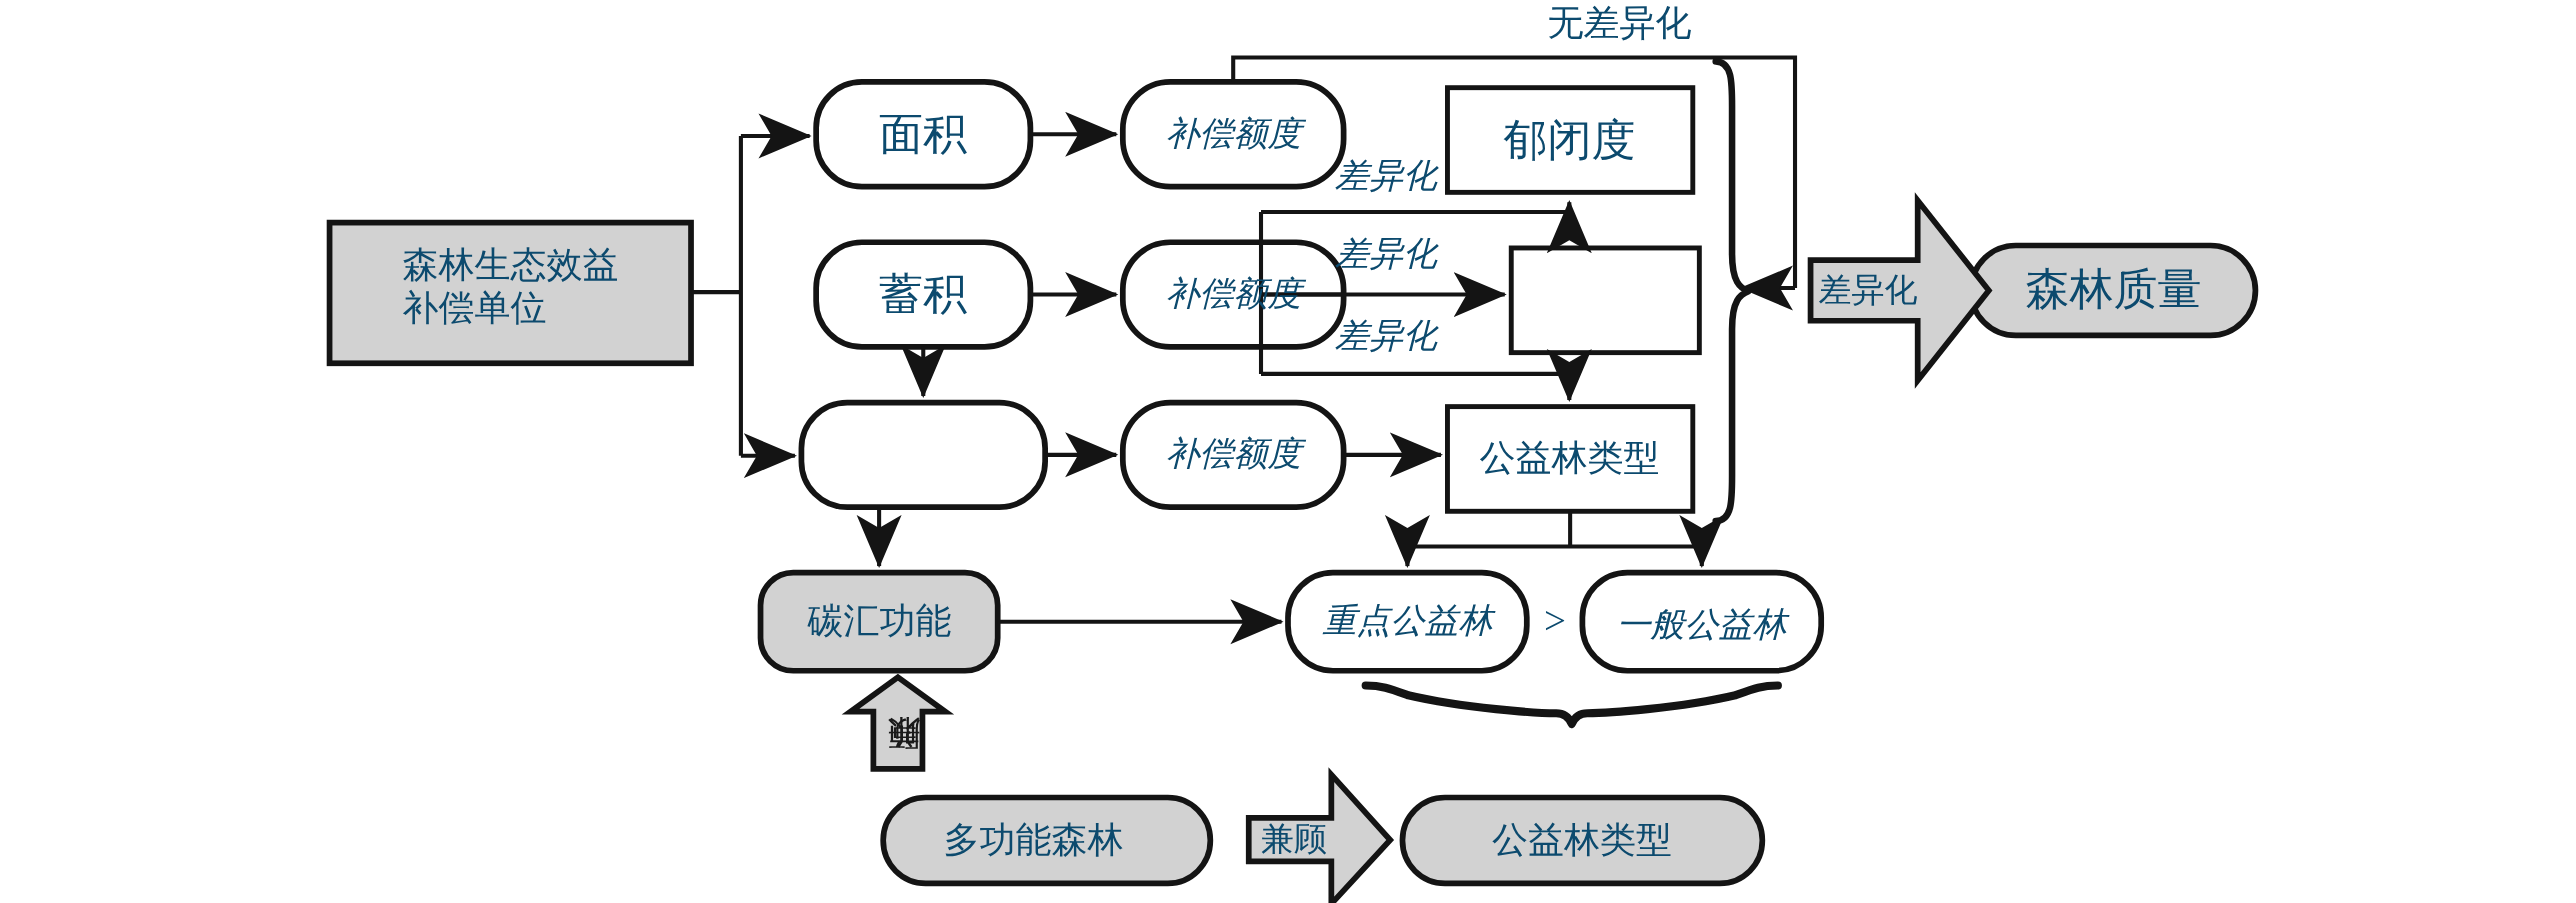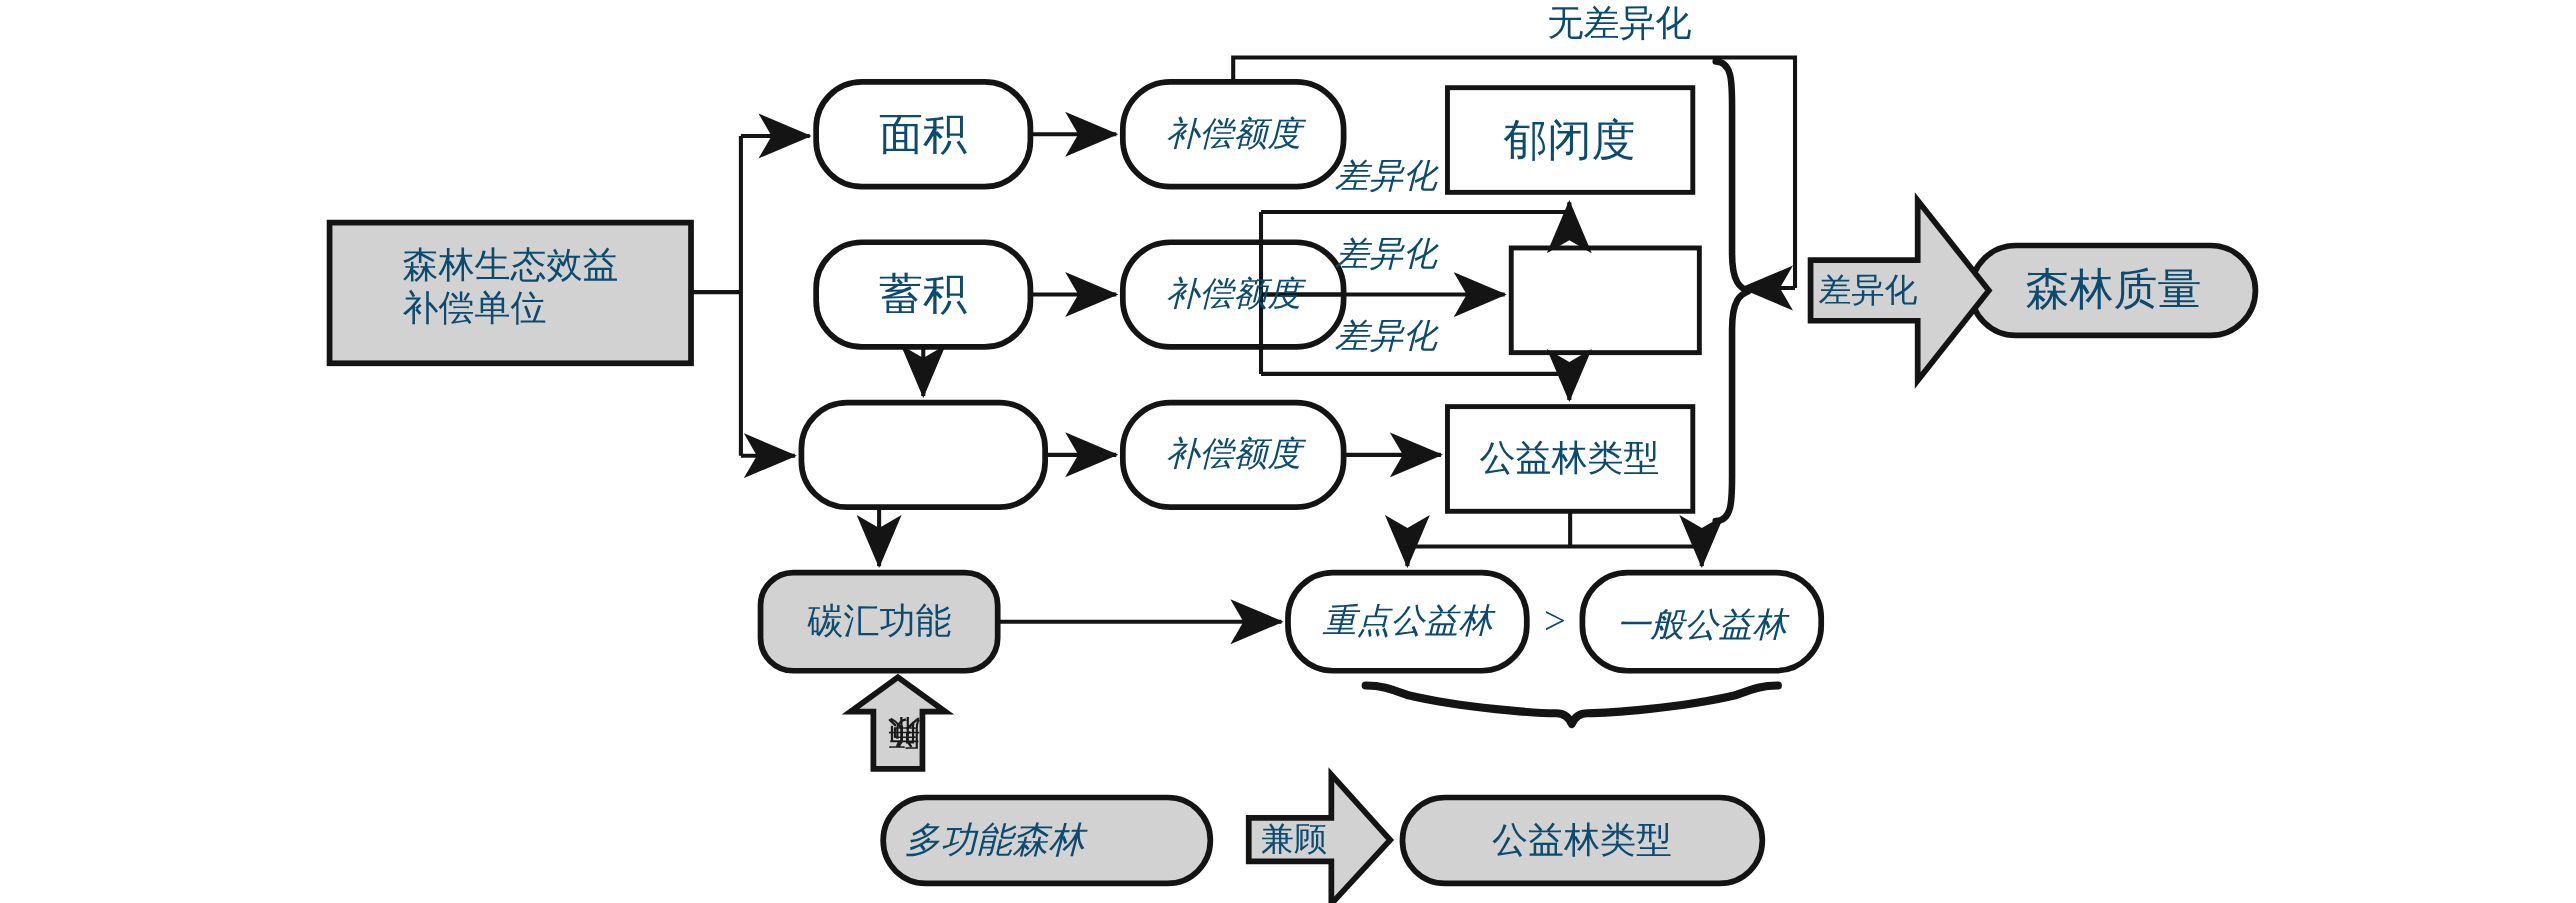--- a/index.html
+++ b/index.html
@@ -149,21 +149,21 @@
   <div class="node-text t44" style="left:1447px;top:406px;width:245px;height:105px;">公益林类型</div>
 
   <div class="node-text t44" style="left:761px;top:572px;width:237px;height:98px;">碳汇功能</div>
 
   <div class="node-text t46" style="left:1971px;top:245px;width:285px;height:90px;">森林质量</div>
 
   <div class="node-text t42" style="left:1288px;top:572px;width:239px;height:98px;">重点公益林</div>
   <div class="node-text t42" style="left:1582px;top:576px;width:239px;height:98px;">一般公益林</div>
   <div class="node-text t48" style="left:1527px;top:572px;width:56px;height:98px;font-family:'Liberation Serif',serif;">&gt;</div>
 
-  <div class="node-text t44" style="left:831px;top:797px;width:327px;height:86px;font-style:italic;">多功能森林</div>
+  <div class="node-text t44" style="left:870px;top:797px;width:327px;height:86px;">多功能森林</div>
   <div class="node-text t44" style="left:1402px;top:797px;width:360px;height:86px;">公益林类型</div>
 
   <div class="node-text t44" style="left:1505px;top:0px;width:229px;height:46px;">无差异化</div>
   <div class="node-text t42" style="left:1300px;top:155px;width:172px;height:43px;">差异化</div>
   <div class="node-text t42" style="left:1300px;top:233px;width:172px;height:43px;">差异化</div>
   <div class="node-text t42" style="left:1300px;top:315px;width:172px;height:43px;">差异化</div>
 
   <div class="node-text t40" style="left:1811px;top:260px;width:114px;height:61px;">差异化</div>
   <div class="node-text t40" style="left:1249px;top:818px;width:90px;height:43px;">兼顾</div>
   <div class="vtext" style="left:882px;top:703px;height:72px;">兼顾</div>

